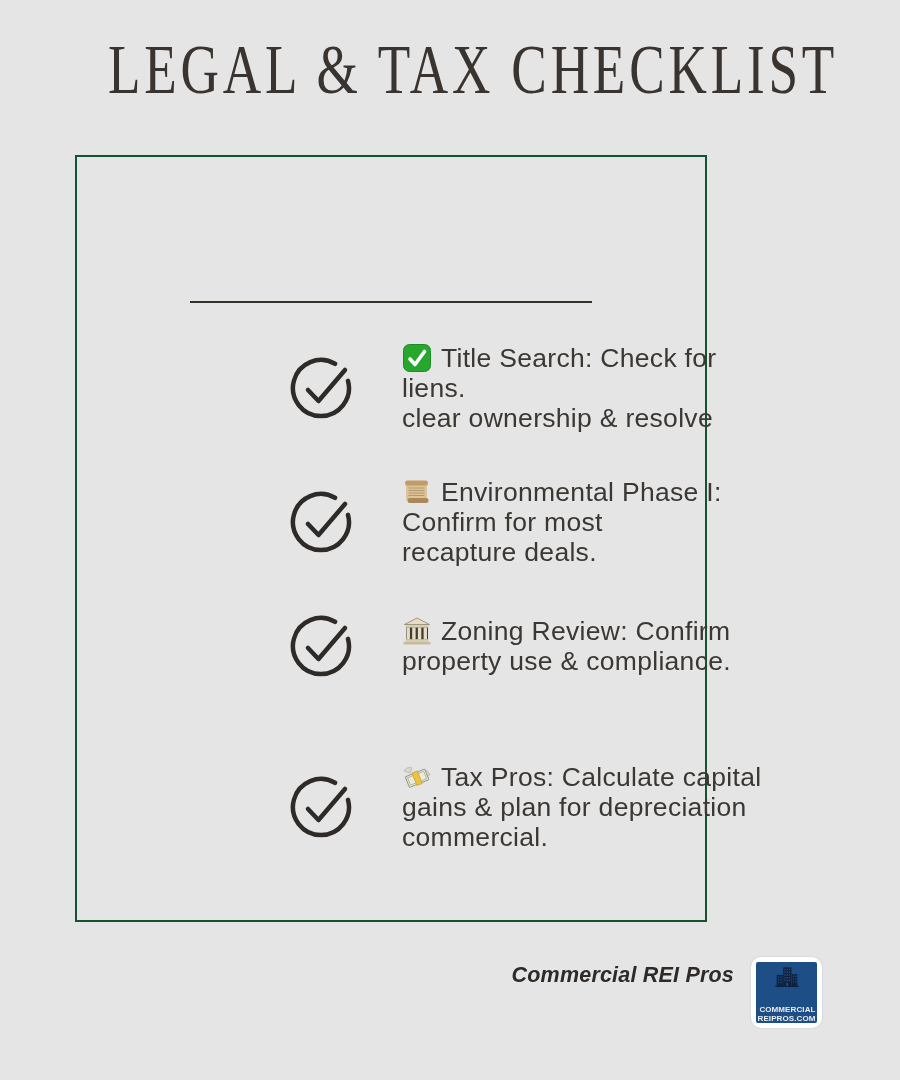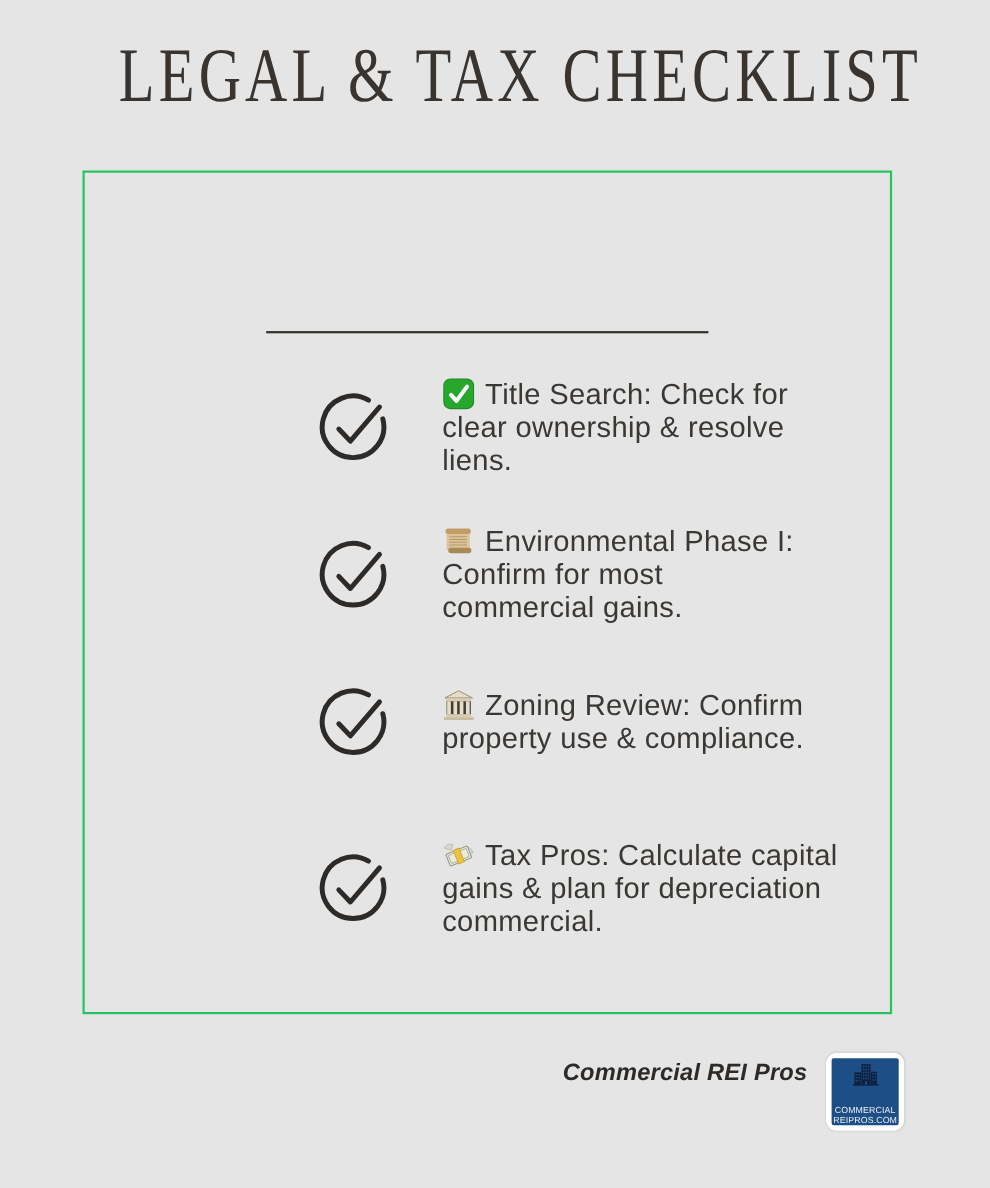--- a/index.html
+++ b/index.html
@@ -13,22 +13,22 @@
     position:absolute; top:30px; left:0; width:100%;
     text-align:center;
     font-family:"Liberation Serif", serif; font-weight:400;
     font-size:70px; line-height:1.15; letter-spacing:5px;
     color:#393430;
     transform:scaleX(0.76); transform-origin:center;
     white-space:nowrap;
   }
   .box {
     position:absolute; left:75px; top:155px;
-    width:736px; height:767px;
-    border:2px solid #22c55e;
+    width:632px; height:767px;
+    border:2px solid #14532d;
   }
   .divider {
     position:absolute; top:144px; left:50%;
     width:402px; transform:translateX(-50%);
     border-top:2px solid #33302c;
   }
   .item {
     position:absolute; left:212px;
     display:flex; align-items:center; column-gap:49px;
   }
@@ -52,22 +52,22 @@
     width:71px; height:71px; background:#ffffff; border-radius:10px;
     box-shadow:0 0 2px rgba(0,0,0,0.15);
     display:flex; align-items:center; justify-content:center;
   }
   .logo-inner {
     width:61px; height:61px; background:#1d4e86; border-radius:2px;
     display:flex; flex-direction:column; align-items:center;
   }
   .logo-buildings { margin-top:4px; display:block; }
   .logo-text {
-    font-size:8px; font-weight:normal; line-height:9px;
-    color:#e9edf3; text-align:center; letter-spacing:0.1px;
+    font-size:8px; font-weight:bold; line-height:9px;
+    color:#e9edf3; text-align:right; letter-spacing:0.1px;
     margin-top:17px; white-space:nowrap;
   }
 </style>
 </head>
 <body>
 
 <div class="page">
 
   <h1 class="title">LEGAL &amp; TAX CHECKLIST</h1>
 
@@ -81,22 +81,22 @@
       </svg>
       <div class="item-text">
         <div class="line">
           <span class="emoji">
             <svg viewBox="0 0 30 30">
               <rect x="1.5" y="1.5" width="27" height="27" rx="6" fill="#28a72e" stroke="#1d8c23" stroke-width="1"></rect>
               <path d="M 8 16 L 13 21.5 L 22.5 8.5" fill="none" stroke="#ffffff" stroke-width="3.6" stroke-linecap="round" stroke-linejoin="round"></path>
             </svg>
           </span><span>Title Search: Check for</span>
         </div>
+        <div class="line">liens.</div>
         <div class="line">clear ownership &amp; resolve</div>
-        <div class="line">liens.</div>
       </div>
     </div>
 
     <div class="item" style="top:320px">
       <svg class="check-circle" viewBox="0 0 64 64">
         <path d="M 59 24.8 A 28 28 0 1 1 46 7.8" fill="none" stroke="#2e2a27" stroke-width="4.5" stroke-linecap="round"></path>
         <path d="M 19 34 L 29.5 45 L 56 14" fill="none" stroke="#2e2a27" stroke-width="4.5" stroke-linecap="round" stroke-linejoin="round"></path>
       </svg>
       <div class="item-text">
         <div class="line">
@@ -108,25 +108,25 @@
               <g stroke="#b39a6e" stroke-width="1">
                 <line x1="6.5" y1="11" x2="22.5" y2="11"></line>
                 <line x1="6.5" y1="13.5" x2="22.5" y2="13.5"></line>
                 <line x1="6.5" y1="16" x2="22.5" y2="16"></line>
                 <line x1="6.5" y1="18.5" x2="22.5" y2="18.5"></line>
               </g>
             </svg>
           </span><span>Environmental Phase I:</span>
         </div>
         <div class="line">Confirm for most</div>
-        <div class="line">commercial gains.</div>
-      </div>
-    </div>
-
-    <div class="item" style="top:467px">
+        <div class="line">recapture deals.</div>
+      </div>
+    </div>
+
+    <div class="item" style="top:457px">
       <svg class="check-circle" viewBox="0 0 64 64">
         <path d="M 59 24.8 A 28 28 0 1 1 46 7.8" fill="none" stroke="#2e2a27" stroke-width="4.5" stroke-linecap="round"></path>
         <path d="M 19 34 L 29.5 45 L 56 14" fill="none" stroke="#2e2a27" stroke-width="4.5" stroke-linecap="round" stroke-linejoin="round"></path>
       </svg>
       <div class="item-text">
         <div class="line">
           <span class="emoji">
             <svg viewBox="0 0 30 30">
               <polygon points="15,2 2.5,8.5 27.5,8.5" fill="#e6ddc6" stroke="#8d8468" stroke-width="0.8"></polygon>
               <rect x="3.5" y="9" width="23" height="2.5" fill="#d7cdb1"></rect>

